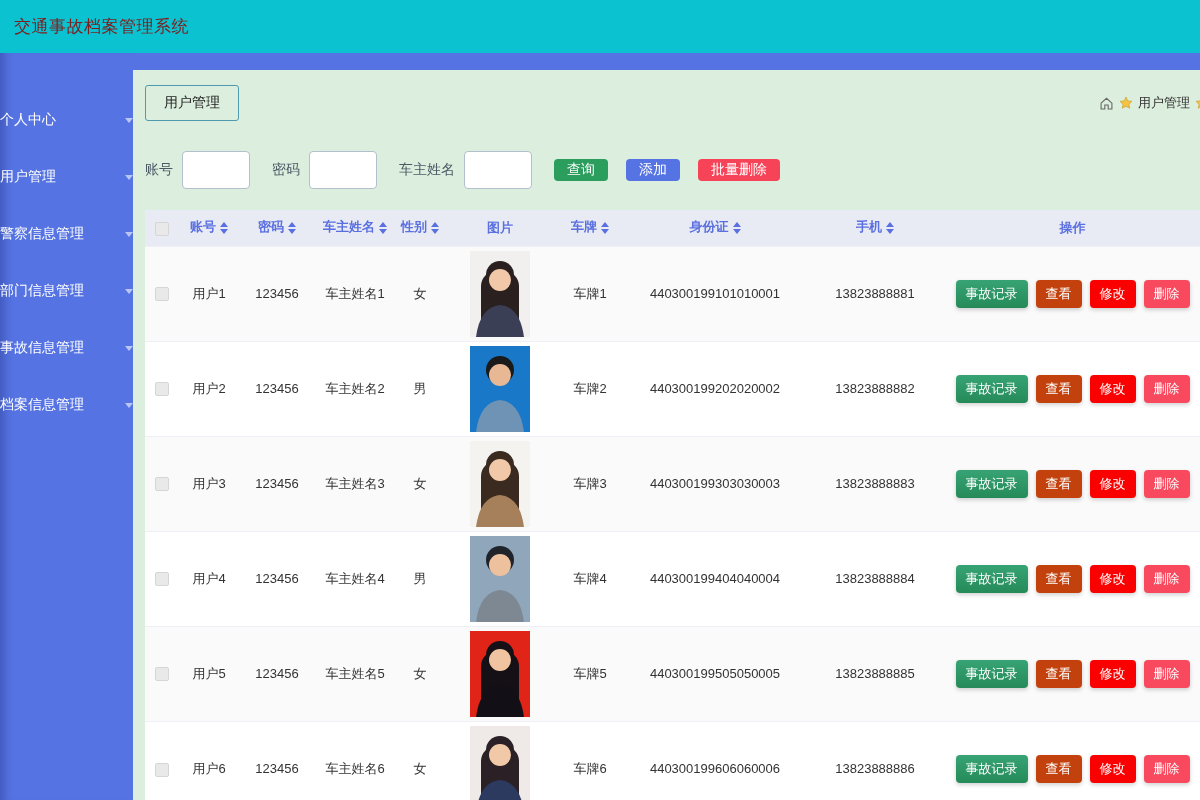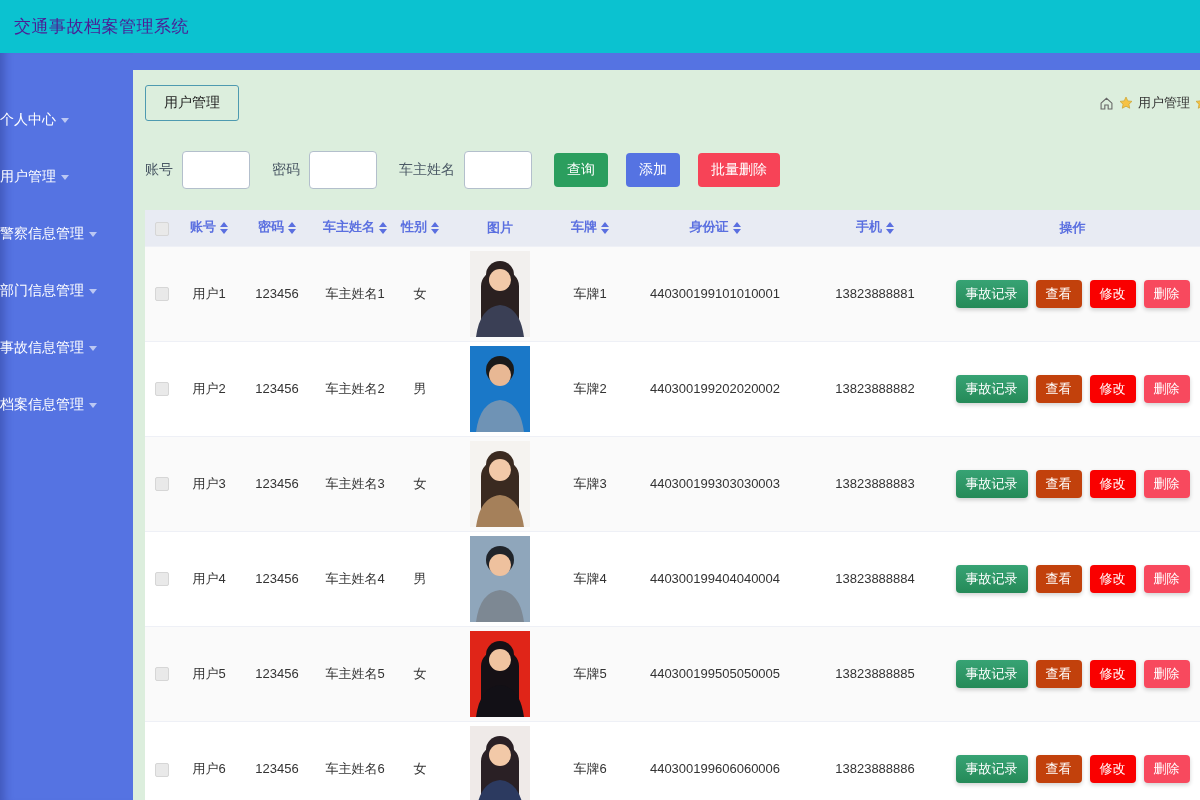--- a/index.html
+++ b/index.html
@@ -1,48 +1,48 @@
 <!DOCTYPE html>
 <html><head>
 <meta charset="utf-8">
 <style>
   * { box-sizing: border-box; margin: 0; padding: 0; }
   html,body { width:1200px; height:800px; overflow:hidden; }
   body { font-family:"Liberation Sans", sans-serif; background:#5573e2; }
 
   
-  .topbar { height:53px; background:#0bc2d0; color:#4c1d95; display:flex; align-items:center;
+  .topbar { height:53px; background:#0bc2d0; color:#7f1d1d; display:flex; align-items:center;
             padding:0 14px; font-size:17px; letter-spacing:.5px; }
 
   
   .app { display:flex; height:747px; }
   .sidebar { width:133px; padding-top:38px; flex:none;
              box-shadow: inset 12px 0 10px -8px rgba(25,35,110,.35); }
-  .side-item { height:57px; display:flex; align-items:center; justify-content:flex-start;
+  .side-item { height:57px; display:flex; align-items:center; justify-content:space-between;
                color:#fff; font-size:14px; cursor:pointer; }
   .side-caret { width:0; height:0; border:4px solid transparent; border-top:5px solid rgba(255,255,255,.6);
                 margin-left:5px; margin-top:5px; }
 
   .main { flex:1; padding-top:17px; min-width:0; }
   .panel { background:#dceedd; height:730px; position:relative; padding:15px 0 0 12px; }
 
   
   .tab-box { display:inline-block; border:1px solid #4e9ab0; border-radius:3px;
              padding:8px 18px; font-size:14px; color:#222; background:transparent; cursor:pointer; }
   .breadcrumb { position:absolute; top:24px; right:0; display:flex; align-items:center;
                 gap:5px; font-size:13px; color:#333; white-space:nowrap; }
   .breadcrumb svg { display:block; }
   .crumb-star-cut { margin-right:-9px; }
 
   
   .search-row { margin-top:30px; display:flex; align-items:center; font-size:14px; color:#4c5a66; }
   .search-row .f-label { margin-right:9px; }
   .search-input { width:68px; height:38px; border:1px solid #b3bfcc; border-radius:4px;
                   background:#fff; margin-right:22px; outline:none; padding:0 6px; font-size:13px; }
-  .btn { border:none; color:#fff; font-size:14px; height:34px; border-radius:4px;
+  .btn { border:none; color:#fff; font-size:14px; height:22px; border-radius:4px;
          padding:0 13px; cursor:pointer; margin-right:18px; }
   .btn-query { background:#2b9e5e; }
   .btn-add   { background:#5573e2; }
   .btn-batch { background:#f74357; }
 
   
   table.grid { margin-top:21px; width:1055px; background:#fff; border-collapse:collapse;
                table-layout:fixed; font-size:13px; color:#333; }
   .grid thead th { background:#e8ebf3; color:#5a6fe0; font-weight:bold; height:36px;
                    font-size:13px; text-align:center; cursor:pointer; }

